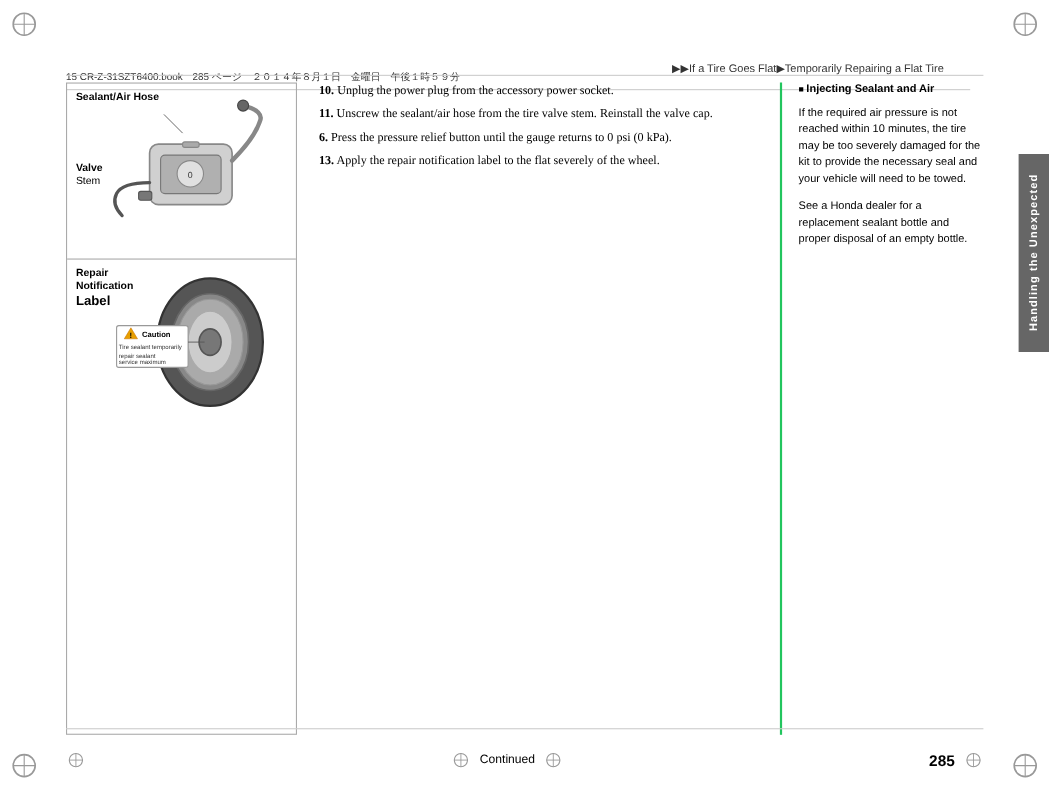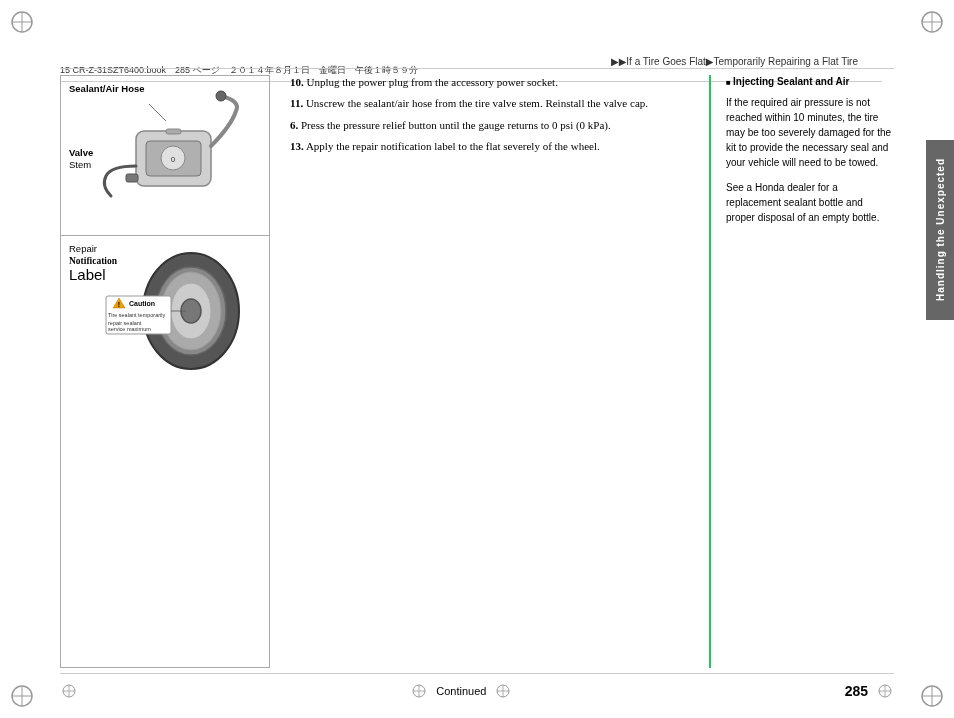--- a/index.html
+++ b/index.html
@@ -167,21 +167,21 @@
     .footer {
       position: absolute;
       bottom: 18px;
       left: 60px;
       right: 60px;
       display: flex;
       justify-content: space-between;
       align-items: center;
       font-size: 11px;
       border-top: 1px solid #ccc;
-      padding-top: 8px;
+      padding-top: 19px;
     }
     .page-number {
       font-weight: bold;
       font-size: 14px;
     }
   </style>
 </head>
 <body>
 
 <div class="corner-mark" style="top:8px;left:8px;">
@@ -251,23 +251,23 @@
         <rect x="35" y="88" width="12" height="8" rx="2" fill="#777" stroke="#555" stroke-width="1"></rect>
 
         <rect x="75" y="43" width="15" height="5" rx="2" fill="#aaa" stroke="#888" stroke-width="1"></rect>
 
         <line x1="58" y1="18" x2="75" y2="35" stroke="#555" stroke-width="0.8"></line>
       </svg>
     </div>
 
     <div class="image-box-bottom">
       <div style="position:absolute;top:6px;left:8px;">
-        <span style="font-size:9.5px;font-weight:normal;">Repair</span><br>
-        <span style="font-size:9.5px;font-weight:bold;font-family:Liberation Serif, serif;">Notification</span><br>
-        <span style="font-size:15px;font-weight:normal;">Label</span>
+        <span style="font-size:9.5px;font-weight:bold;">Repair</span><br>
+        <span style="font-size:9.5px;font-weight:bold;">Notification</span><br>
+        <span style="font-size:12px;font-weight:bold;">Label</span>
       </div>
 
       <svg width="165" height="130" style="position:absolute;top:10px;left:20px;" viewBox="0 0 165 130">
 
         <ellipse cx="110" cy="65" rx="48" ry="58" fill="#555" stroke="#333" stroke-width="2"></ellipse>
 
         <ellipse cx="110" cy="65" rx="35" ry="44" fill="#888" stroke="#666" stroke-width="1.5"></ellipse>
 
         <ellipse cx="110" cy="65" rx="30" ry="39" fill="#aaa" stroke="#999" stroke-width="1"></ellipse>
         <ellipse cx="110" cy="65" rx="20" ry="28" fill="#ccc" stroke="#aaa" stroke-width="1"></ellipse>

